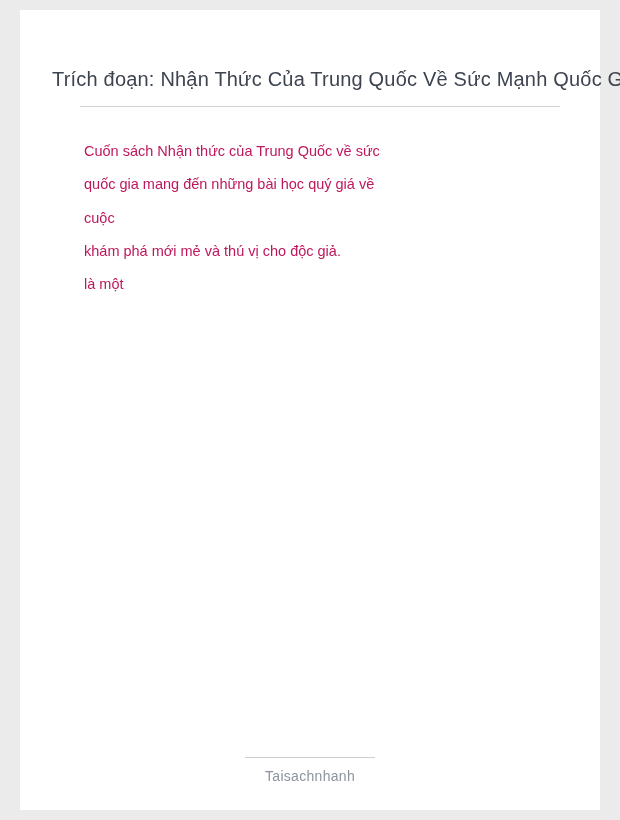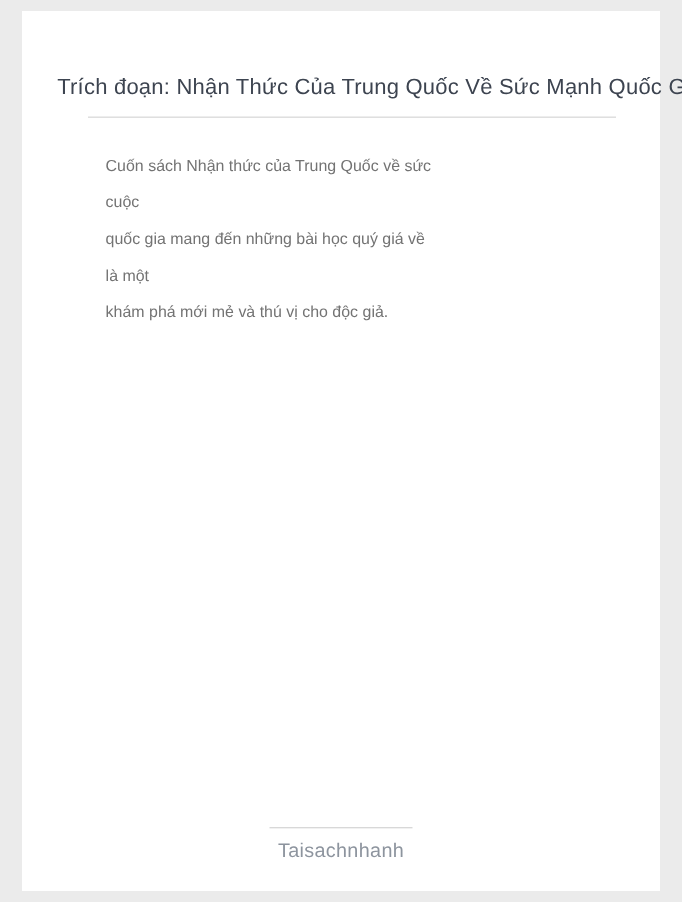--- a/index.html
+++ b/index.html
@@ -42,64 +42,64 @@
   .title-rule {
     margin-top: 14px;
     margin-left: 28px;
     margin-right: 8px;
     border: 0;
     border-top: 1px solid #d2d2d2;
     height: 0;
   }
   .body-block {
     margin-top: 28px;
-    margin-left: 44px;
+    margin-left: 32px;
     font-size: 14.5px;
-    color: #737373;
+    color: #be185d;
     line-height: 2.3;
   }
   .body-line {
     white-space: pre-wrap;
   }
   .footer {
     position: absolute;
     left: 0;
     right: 0;
     bottom: 26px;
     text-align: center;
   }
   .footer-rule {
     width: 130px;
     margin: 0 auto 10px auto;
     border: 0;
     border-top: 1px solid #cfcfcf;
     height: 0;
   }
   .footer-text {
-    font-size: 18px;
+    font-size: 14px;
     color: #8d949e;
     letter-spacing: 0.3px;
   }
 </style>
 </head>
 <body>
 
 <div class="page">
   <div class="page-inner">
 
     <h1 class="doc-title">Trích đoạn: Nhận Thức Của Trung Quốc Về Sức Mạnh Quốc Gia</h1>
 
     <hr class="title-rule">
 
     <div class="body-block">
       <div class="body-line">Cuốn sách Nhận thức của Trung Quốc về sức</div>
+      <div class="body-line">quốc gia mang đến những bài học quý giá về</div>
       <div class="body-line">cuộc</div>
-      <div class="body-line">quốc gia mang đến những bài học quý giá về</div>
+      <div class="body-line">khám phá mới mẻ và thú vị cho độc giả.</div>
       <div class="body-line">là một</div>
-      <div class="body-line">khám phá mới mẻ và thú vị cho độc giả.</div>
     </div>
 
     <div class="footer">
       <hr class="footer-rule">
       <div class="footer-text">Taisachnhanh</div>
     </div>
 
   </div>
 </div>
 

